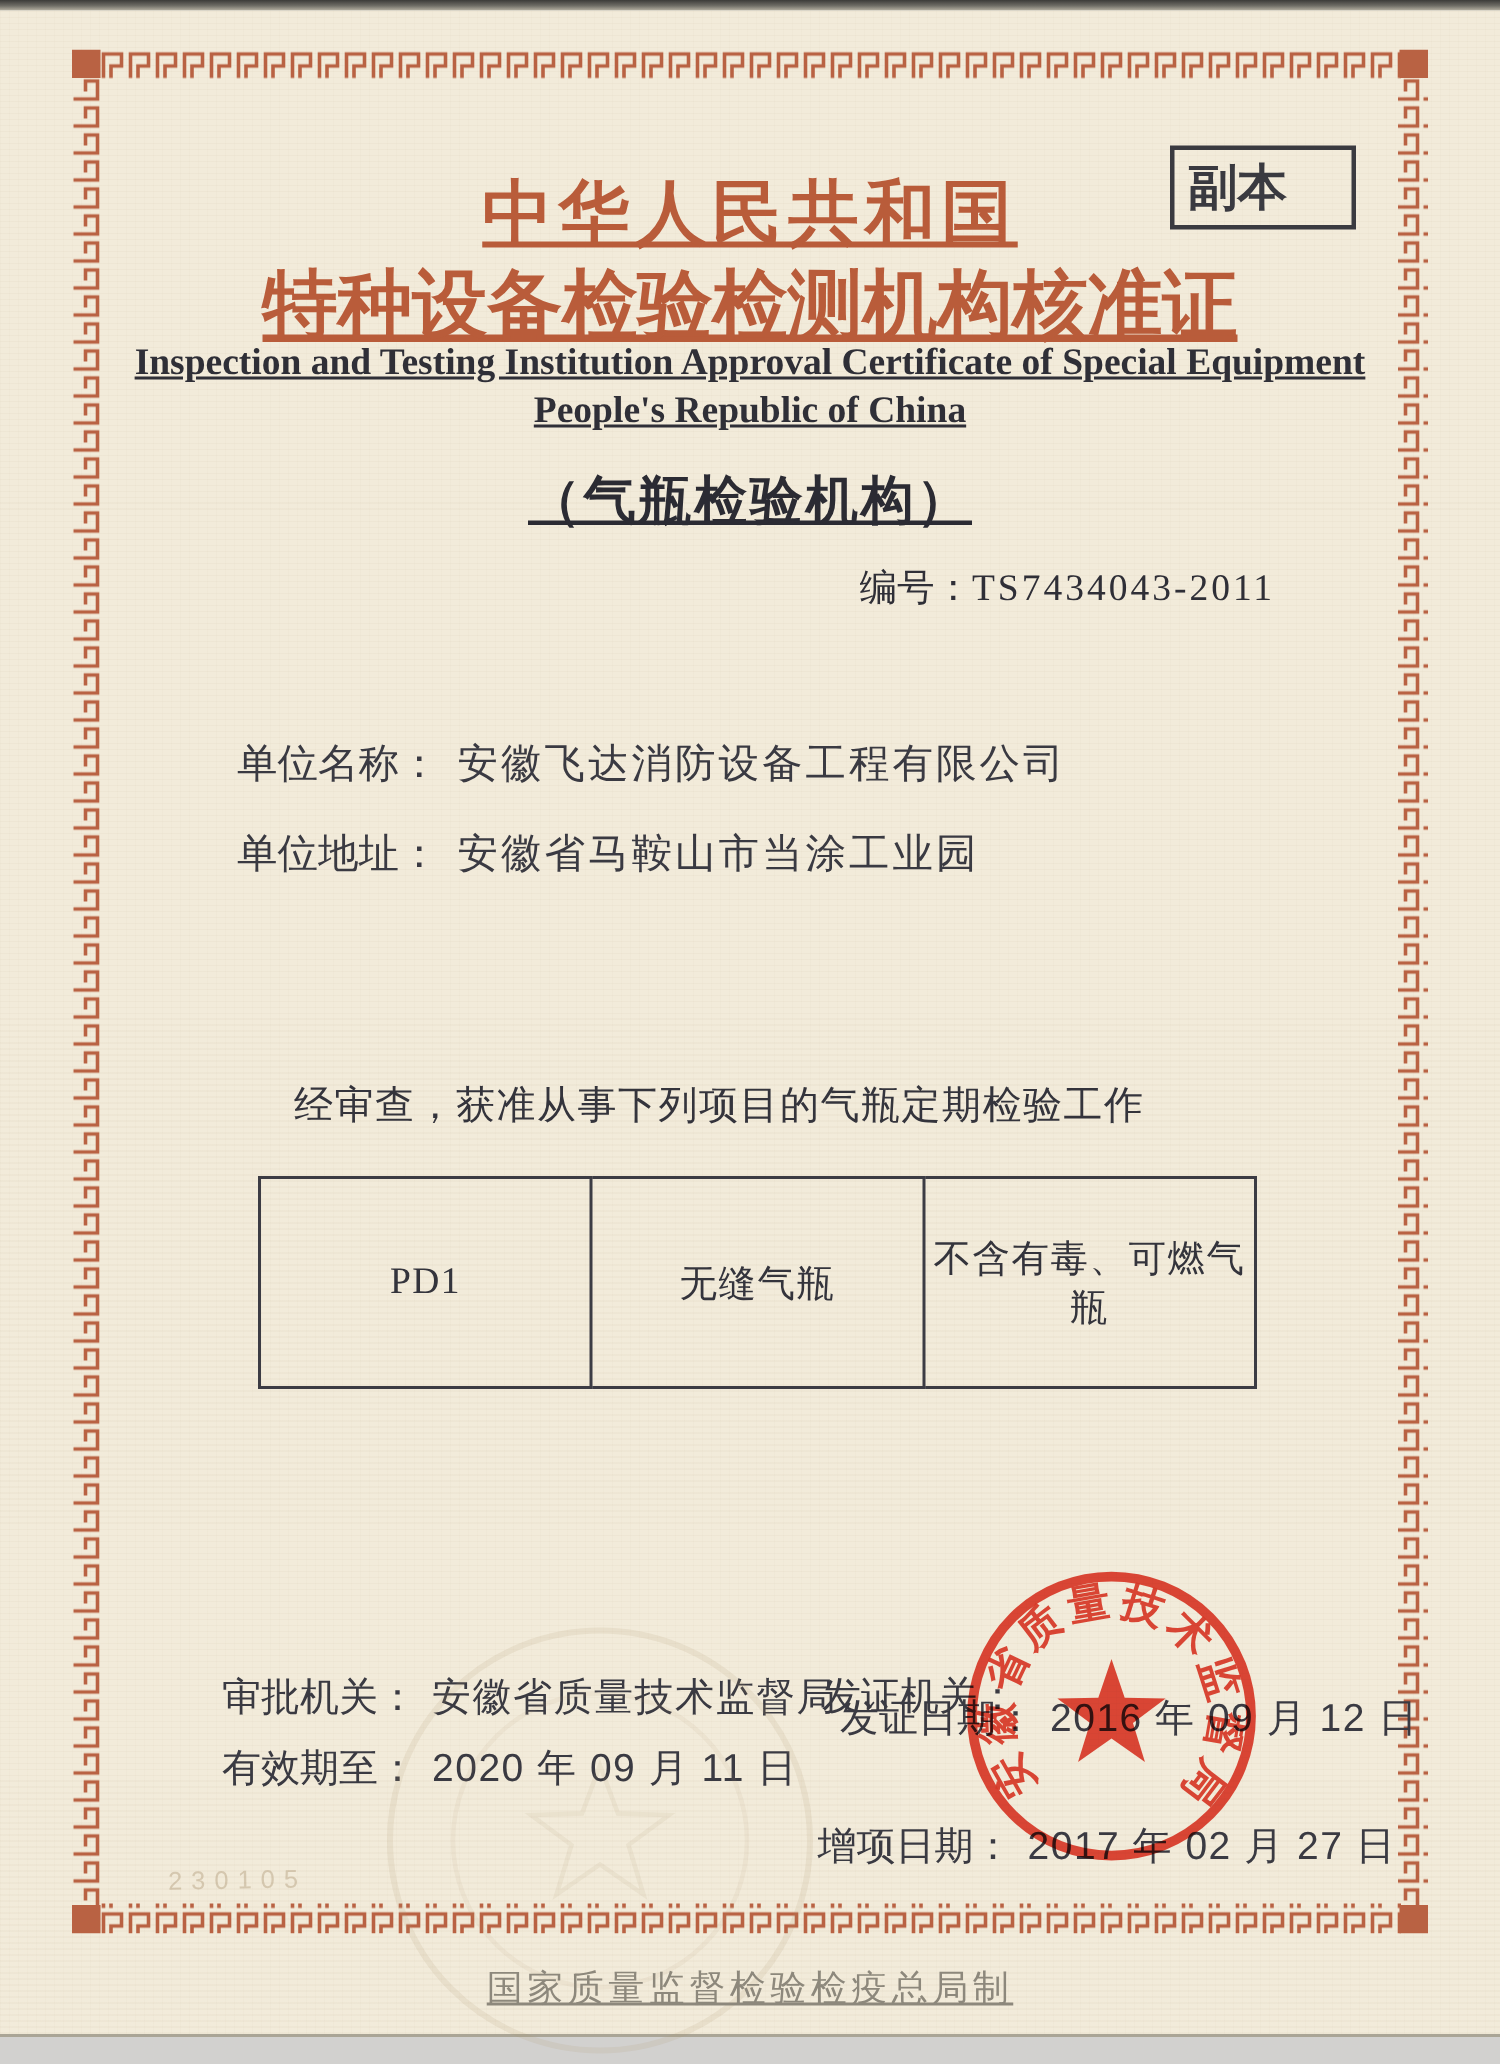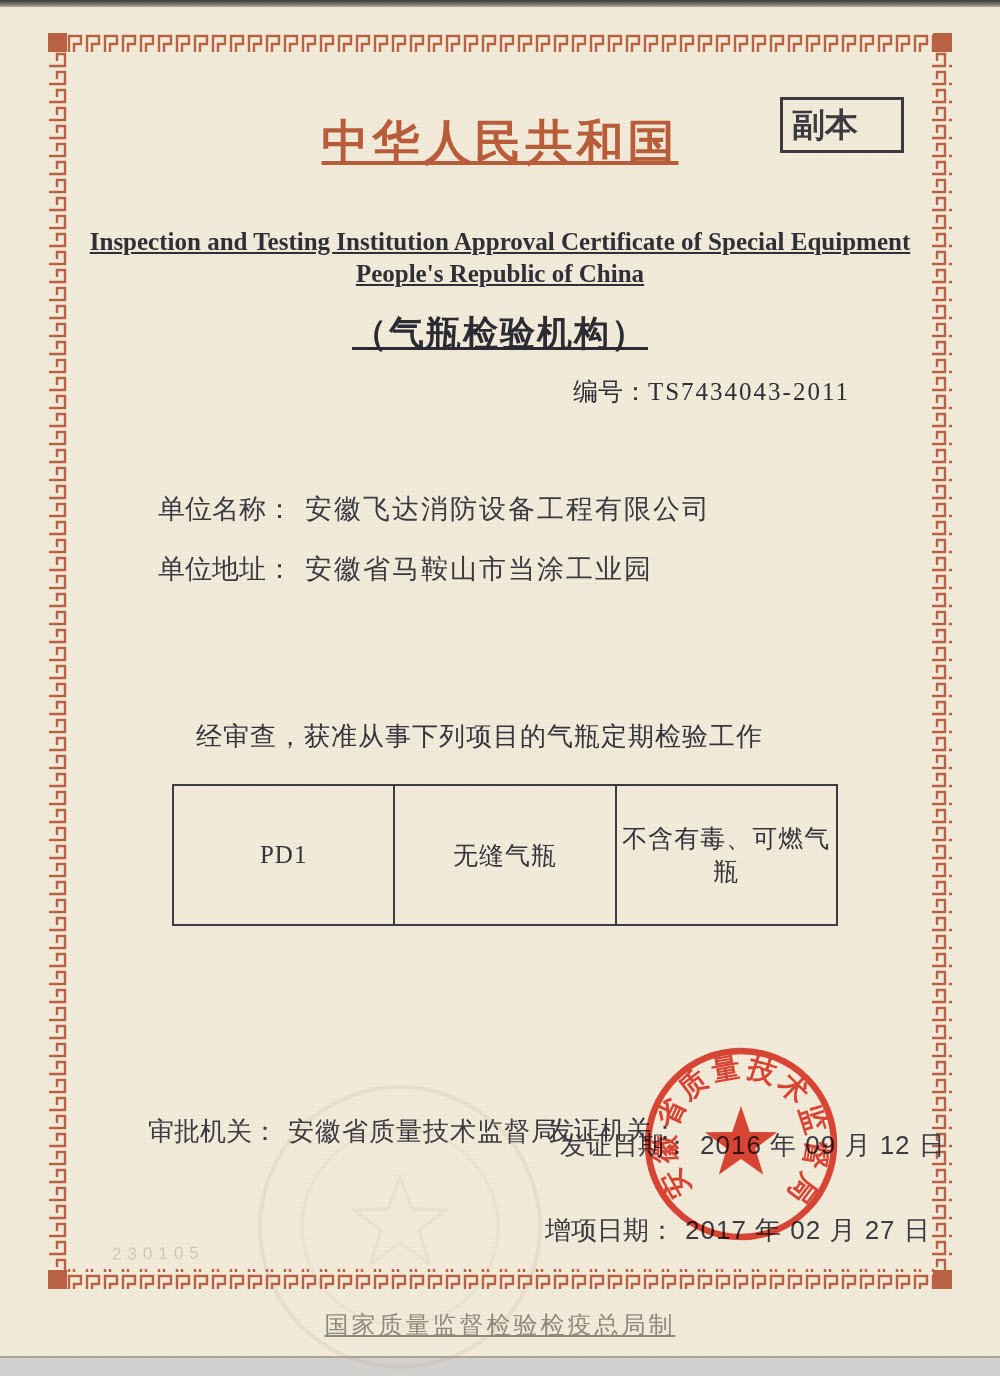--- a/index.html
+++ b/index.html
@@ -96,20 +96,21 @@
     <rect x="885" y="0" width="19" height="19" fill="#b96243"></rect>
     <rect x="0" y="1237" width="19" height="19" fill="#b96243"></rect>
     <rect x="885" y="1237" width="19" height="19" fill="#b96243"></rect>
   </svg>
 
   <div class="abs copy-box">
     <span>副本</span>
   </div>
 
   <div class="abs ctr title1 red">中华人民共和国</div>
+  <div class="abs ctr title2 red">特种设备检验检测机构核准证</div>
   <div class="abs ctr en1">Inspection and Testing Institution Approval Certificate of Special Equipment</div>
   <div class="abs ctr subtitle">（气瓶检验机构）</div>
   <div class="abs ctr en2">People's Republic of China</div>
 
   <div class="abs no-line">
     <span>编号：</span><span class="num">TS7434043-2011</span>
   </div>
 
   <div class="abs field f-name">
     <span>单位名称：</span><span class="val">安徽飞达消防设备工程有限公司</span>
@@ -125,20 +126,23 @@
     <tr class="dat">
       <td>PD1</td>
       <td>无缝气瓶</td>
       <td>不含有毒、可燃气瓶</td>
     </tr>
   </tbody>
     </table>
 
   <div class="abs foot-row fr-approve">
     <span>审批机关：</span><span class="val">安徽省质量技术监督局</span>
+  </div>
+  <div class="abs foot-row fr-valid">
+    <span>有效期至：</span><span class="val num">2020 年 09 月 11 日</span>
   </div>
 
   <div class="abs foot-row fr-issuer">
     <span>发证机关：</span>
   </div>
   <div class="abs foot-row fr-issued">
     <span>发证日期：</span><span class="val num">2016 年 09 月 12 日</span>
   </div>
   <div class="abs foot-row fr-added">
     <span>增项日期：</span><span class="val num">2017 年 02 月 27 日</span>

